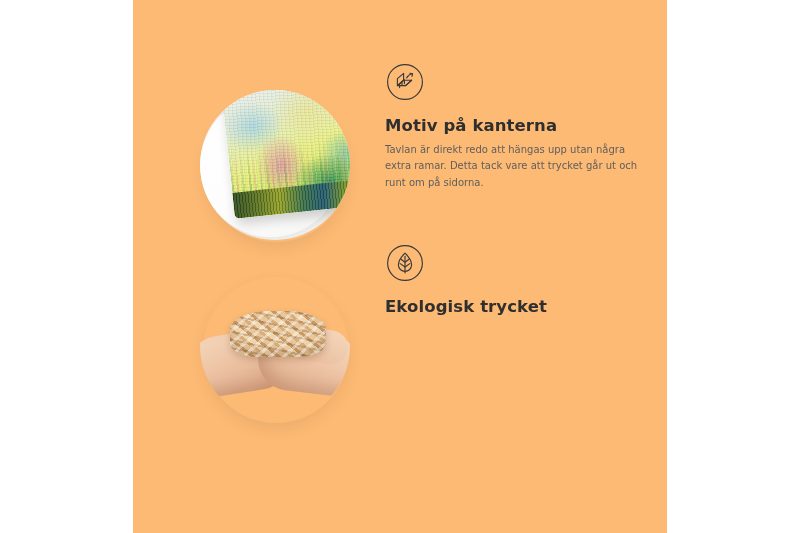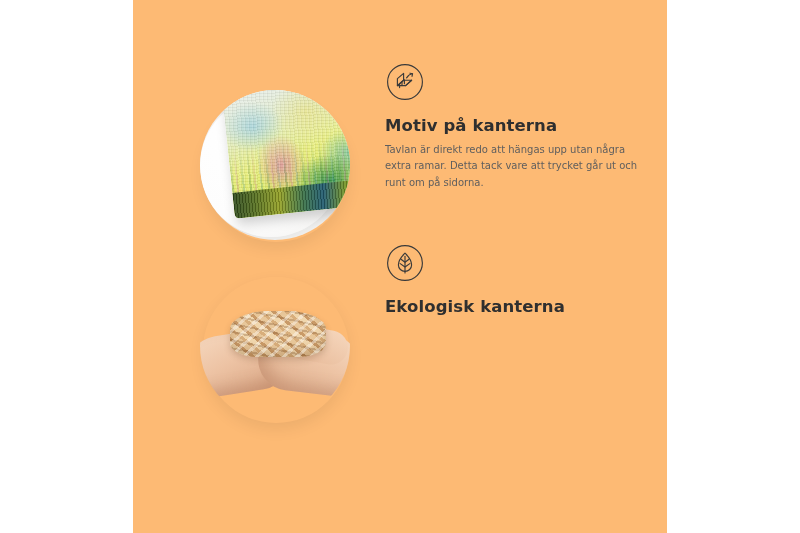--- a/index.html
+++ b/index.html
@@ -282,18 +282,18 @@
       <div class="content">
         <div class="icon-wrap">
           <svg width="40" height="40" viewBox="0 0 40 40" fill="none" stroke="#3a3a3a" stroke-width="1.15" stroke-linecap="round" stroke-linejoin="round">
             <circle cx="20" cy="20" r="17.4"></circle>
             <path d="M20 10.2 C24.6 14.6 26.6 18.6 26.6 22.0 C26.6 25.6 23.6 28.3 20 28.3 C16.4 28.3 13.4 25.6 13.4 22.0 C13.4 18.6 15.4 14.6 20 10.2 Z"></path>
             <path d="M20 13.4 L20 30.0"></path>
             <path d="M20 19.2 L16.0 16.2 M20 19.2 L24.0 16.2"></path>
             <path d="M20 24.0 L15.2 20.6 M20 24.0 L24.8 20.6"></path>
           </svg>
         </div>
-        <p class="title">Ekologisk kanterna</p>
+        <p class="title">Ekologisk trycket</p>
       </div>
     </div>
 
   </div>
 </div>
 
 </body></html>

